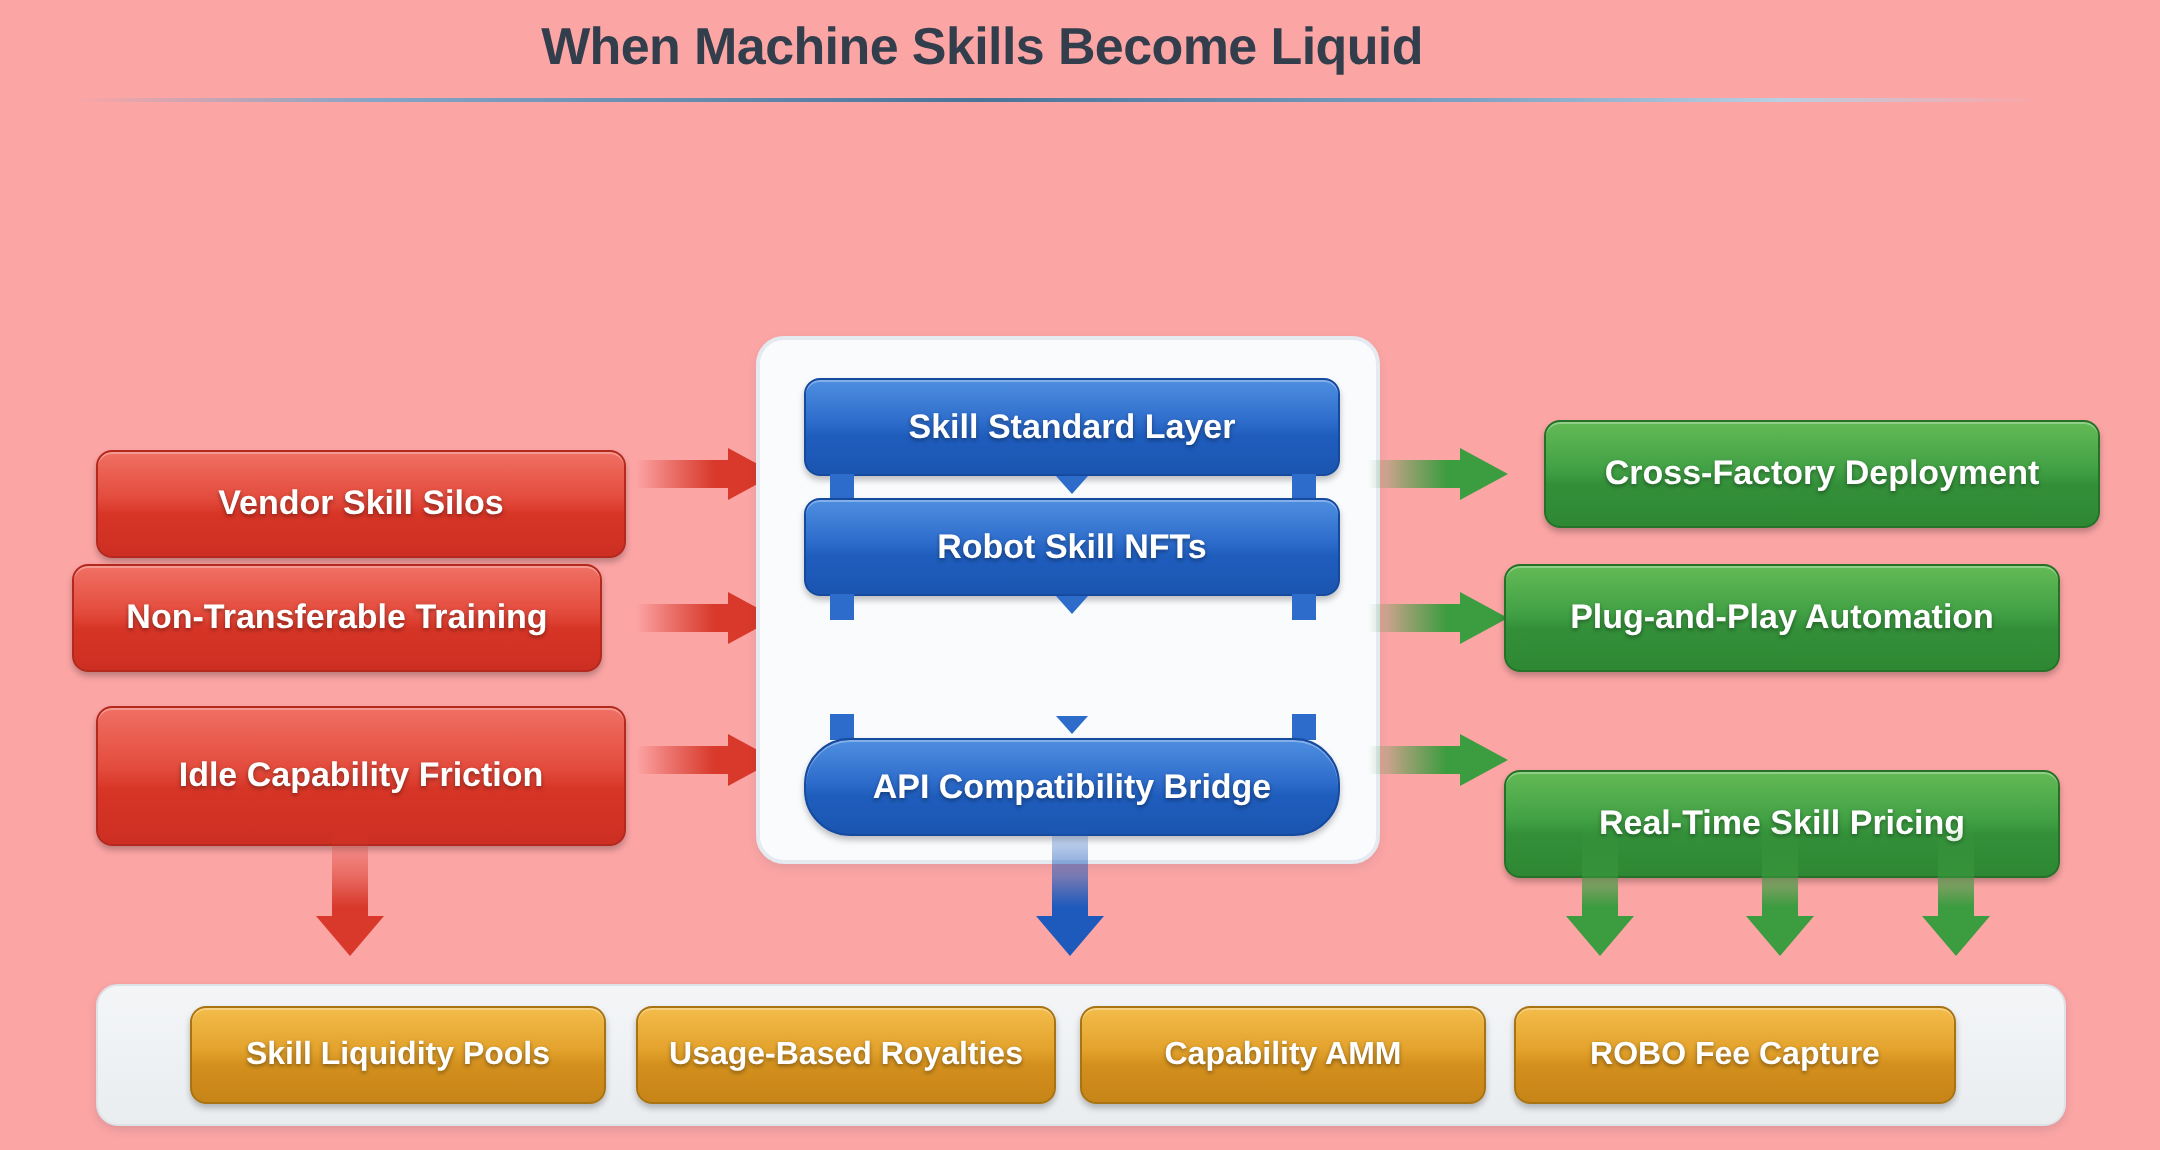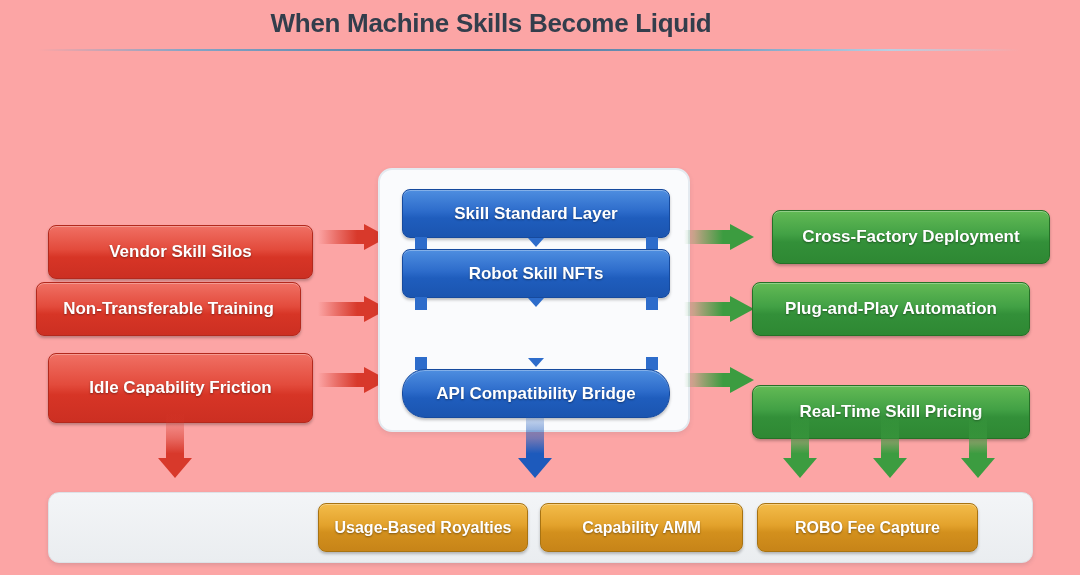--- a/index.html
+++ b/index.html
@@ -165,17 +165,18 @@
   <div class="v-arrow v-green" style="left:873px;top:414px;">
       <div class="vshaft"></div>
       <div class="vhead"></div>
     </div>
   <div class="v-arrow v-green" style="left:961px;top:414px;">
       <div class="vshaft"></div>
       <div class="vhead"></div>
     </div>
 
   <div class="strip"></div>
+  <div class="box gold" style="left:95px;top:503px;width:208px;height:49px;">Skill Liquidity Pools</div>
   <div class="box gold" style="left:318px;top:503px;width:210px;height:49px;">Usage-Based Royalties</div>
   <div class="box gold" style="left:757px;top:503px;width:221px;height:49px;">ROBO Fee Capture</div>
   <div class="box gold" style="left:540px;top:503px;width:203px;height:49px;">Capability AMM</div>
 
 </div>
 
 </body></html>

